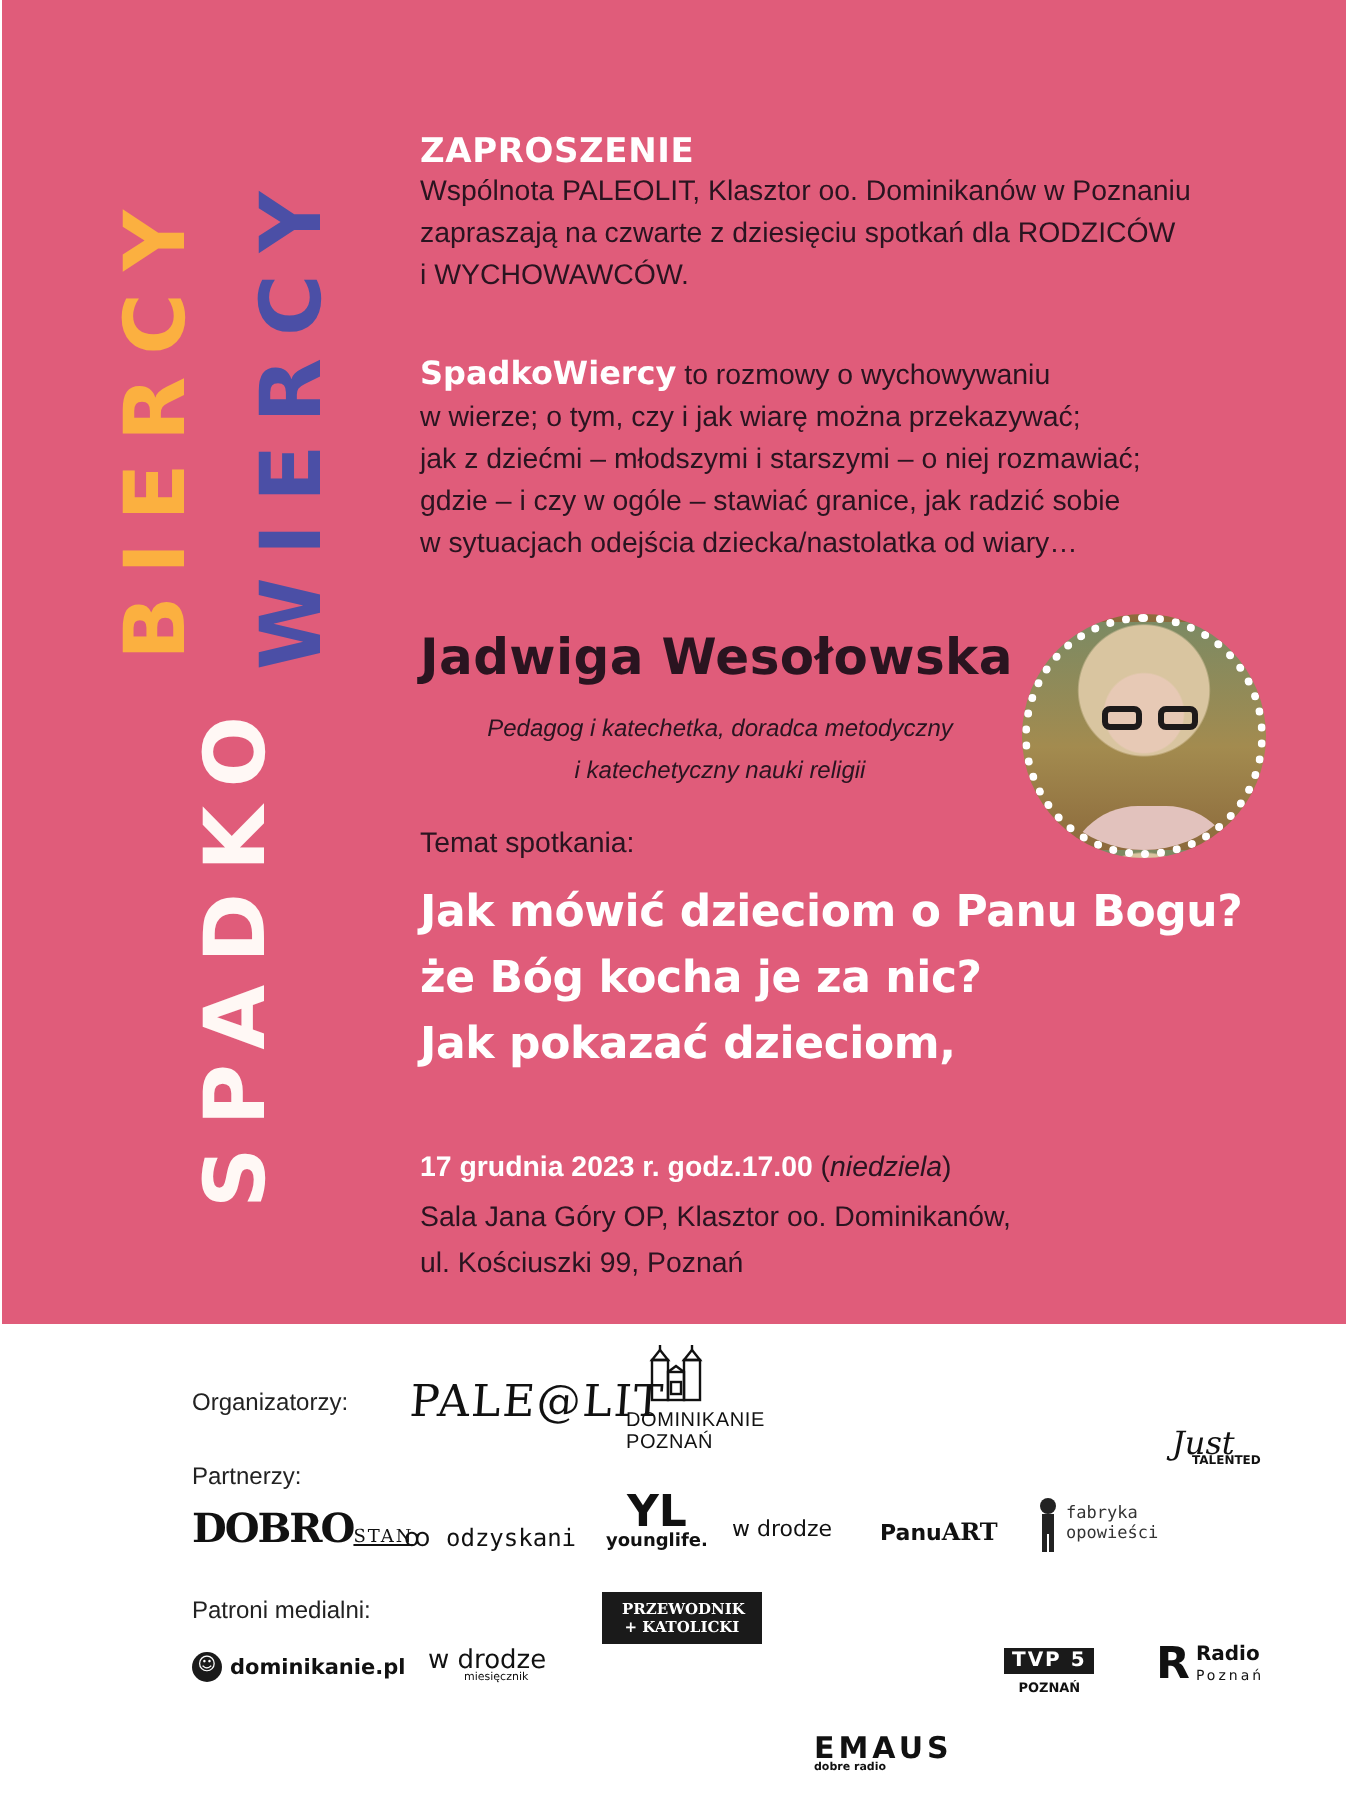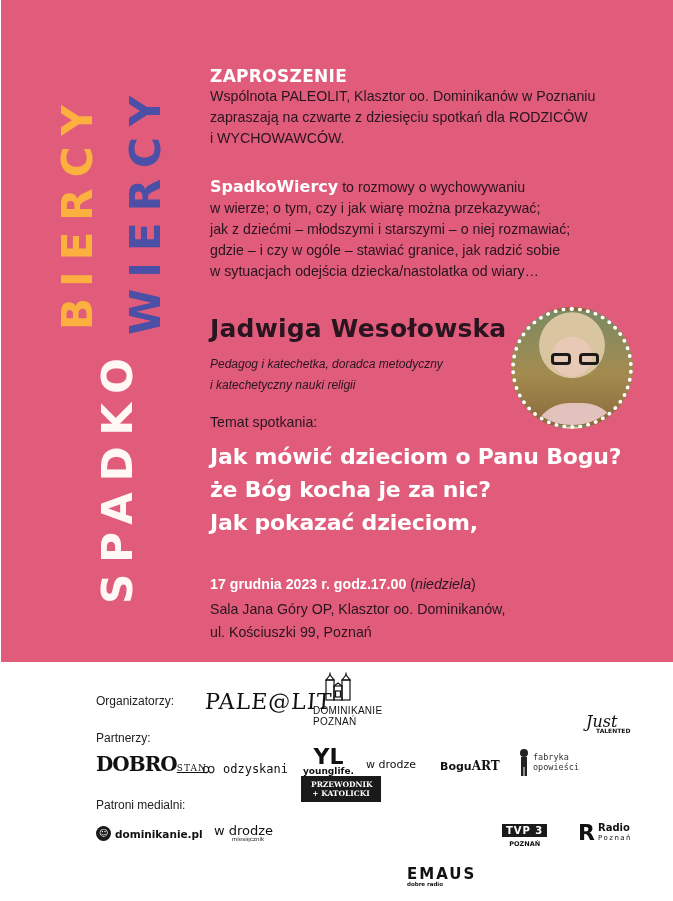--- a/index.html
+++ b/index.html
@@ -20,21 +20,21 @@
   .invite-title { position: absolute; left: 210px; top: 66px; font-family: "DejaVu Sans", sans-serif;
                   font-weight: bold; font-size: 17px; color: #ffffff; letter-spacing: 0.3px; }
   .para { font-size: 14.2px; line-height: 21px; color: #2a1420; }
   .p1 { position: absolute; left: 210px; top: 86px; width: 440px; }
   .p2 { position: absolute; left: 210px; top: 176px; width: 440px; }
   .brand-inline { font-family: "DejaVu Sans", sans-serif; font-weight: bold; color: #ffffff; font-size: 16px; text-align: right; }
 
   .speaker-name { position: absolute; left: 210px; top: 314px; font-family: "DejaVu Sans", sans-serif;
                   font-weight: bold; font-size: 25px; color: #2a1420; letter-spacing: 0.2px; }
   .speaker-role { position: absolute; left: 210px; top: 354px; width: 300px; font-style: italic;
-                  font-size: 12px; line-height: 21px; color: #2a1420; }
+                  font-size: 12px; line-height: 21px; color: #2a1420; text-align: center; }
 
   .photo { position: absolute; left: 511px; top: 307px; width: 122px; height: 122px; border-radius: 50%;
            border: 4px dotted #ffffff; overflow: hidden;
            background: radial-gradient(circle at 50% 40%, #e7c9b5 0 22%, transparent 23%),
                        radial-gradient(circle at 50% 30%, #d9c5a0 0 33%, transparent 34%),
                        linear-gradient(180deg, #7c8a63 0%, #a38b4f 55%, #8c6a3c 100%); }
   .photo .glasses { position: absolute; left: 36px; top: 42px; width: 48px; height: 12px; }
   .photo .glasses i { position: absolute; top: 0; width: 20px; height: 12px; border: 3px solid #1d1a1a; border-radius: 4px; }
   .photo .glasses i:first-child { left: 0; } .photo .glasses i:last-child { right: 0; }
   .photo .hoodie { position: absolute; left: 18px; bottom: -14px; width: 86px; height: 36px; border-radius: 40px 40px 0 0; background: #e2c2bd; }
@@ -156,43 +156,43 @@
 </div>
 
 <div class="sec-label" style="left:96px; top:731px;">Partnerzy:</div>
 <div class="logo dobrostan" style="left:96px; top:752px;"><span>DOBRO</span><small>STAN</small></div>
 <div class="logo odz" style="left:202px; top:759px;"><span style="font-size:13px;">ꝏ </span><span>odzyskani</span></div>
 <div class="logo" style="left:303px; top:748px; text-align:center;">
   <div class="yl-mark">YL</div>
   <div class="yl-text">younglife.</div>
 </div>
 <div class="logo wdrodze" style="left:366px; top:758px;">w drodze</div>
-<div class="logo hojnart" style="left:440px; top:759px;"><span style="font-family:'DejaVu Sans',sans-serif;font-size:11px;">Bogu</span><span>ART</span></div>
+<div class="logo hojnart" style="left:440px; top:759px;"><span style="font-family:'DejaVu Sans',sans-serif;font-size:11px;">Panu</span><span>ART</span></div>
 <div class="logo" style="left:518px; top:748px; display:flex; align-items:center; gap:3px;">
   <svg width="12" height="28" viewBox="0 0 12 28">
       <circle cx="6" cy="5" r="4" fill="#222"></circle>
       <rect x="3" y="9" width="6" height="10" fill="#222"></rect>
       <rect x="3" y="19" width="2.5" height="9" fill="#222"></rect>
       <rect x="6.5" y="19" width="2.5" height="9" fill="#222"></rect>
     </svg>
   <div class="fabryka">
       <div>fabryka</div>
       <div>opowieści</div>
     </div>
 </div>
 <div class="logo just" style="left:586px; top:712px;"><span>Just</span><small>TALENTED</small></div>
 
 <div class="sec-label" style="left:96px; top:798px;">Patroni medialni:</div>
 <div class="logo dompl" style="left:96px; top:826px;">
     <span class="circle">☺</span>
     <span>dominikanie.pl</span>
   </div>
 <div class="logo wdm" style="left:214px; top:823px;"><span>w drodze</span><small>miesięcznik</small></div>
-<div class="logo prz" style="left:301px; top:776px;">
+<div class="logo prz" style="left:301px; top:796px;">
     <div>PRZEWODNIK</div>
     <div>+ KATOLICKI</div>
   </div>
 <div class="logo emaus" style="left:407px; top:822px;"><span>EMAUS</span><small>dobre radio</small></div>
-<div class="logo tvp" style="left:502px; top:820px;"><span class="box">TVP 3</span><small>POZNAŃ</small></div>
+<div class="logo tvp" style="left:502px; top:820px;"><span class="box">TVP 5</span><small>POZNAŃ</small></div>
 <div class="logo radio" style="left:578px; top:822px;">
     <span class="r">R</span>
     <span class="t"><span>Radio</span><small>Poznań</small></span>
   </div>
 
 </body></html>

